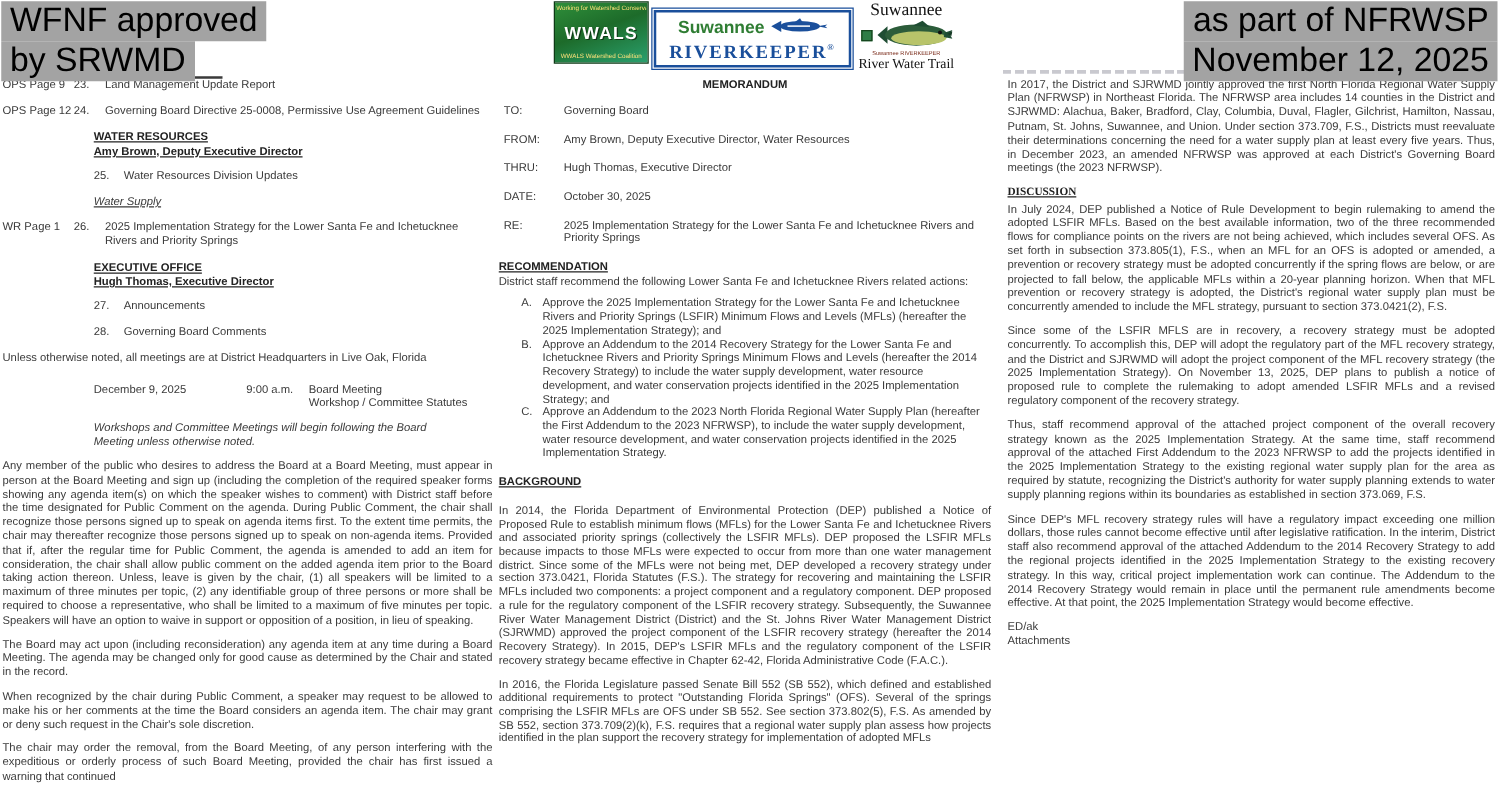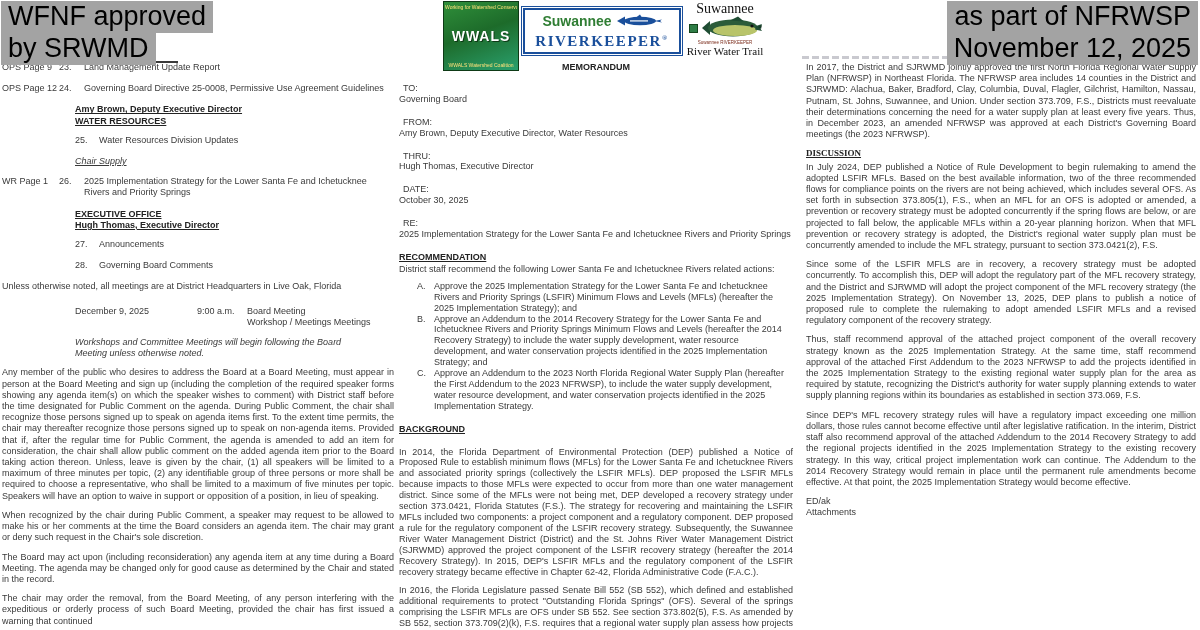--- a/index.html
+++ b/index.html
@@ -20,21 +20,21 @@
   }
   .banner .hl { display:table; background:#a3a3a3; padding:1px 7px 2px 7px; }
   .banner-left { left:1px; }
   .banner-right { right:2px; }
   .banner-right .hl { margin-left:auto; }
 
   
   .logos { position:absolute; left:443px; top:1px; display:flex; gap:4px; align-items:flex-start; z-index:4; }
 
   .logo-wwals {
-    width:76px; height:70px; border:1px solid #0e3a16;
+    width:76px; height:50px; border:1px solid #0e3a16;
     background:linear-gradient(160deg,#2f8f3a 0%,#1d6b2a 45%,#2aa06e 100%);
     display:flex; flex-direction:column; justify-content:space-between;
     text-align:center; padding:2px 1px; overflow:hidden;
   }
   .logo-wwals .w-top, .logo-wwals .w-bottom {
     font-size:5px; line-height:6px; color:#ffe27a; white-space:nowrap; overflow:hidden;
   }
   .logo-wwals .w-name {
     font-size:14px; font-weight:bold; color:#ffffff; letter-spacing:1px;
     text-shadow:1px 1px 0 #0e3a16;
@@ -85,21 +85,21 @@
   .li .num { width:24px; flex:none; }
   .ws-label { margin-left:73px; margin-bottom:9px; font-style:italic; text-decoration:underline; }
   .schedule { display:flex; margin:13px 0 9px 73px; }
   .schedule .d { width:122px; flex:none; }
   .schedule .t { width:50px; flex:none; }
   .note-ital { margin-left:73px; margin-bottom:8px; font-style:italic; width:300px; }
   .full-note { margin-bottom:13px; }
 
   
   .memo-title { text-align:center; font-weight:bold; color:#222; margin-bottom:10px; }
-  .field { display:flex; margin-bottom:12px;flex-direction:column; }
+  .field { display:flex; margin-bottom:12px; }
   .field .lab { width:48px; flex:none; margin-left:4px; }
   .field .val { flex:1; }
   .rec-head { margin-bottom:1px; }
   .rec-intro { margin-bottom:6px; }
   .actions { margin:0 8px 12px 18px; }
   .action { display:flex; }
   .action .let { width:17px; flex:none; }
   .action .atx { flex:1; }
   .bg-head { margin-bottom:12px; }
 
@@ -172,30 +172,30 @@
     <span class="num">23.</span>
     <span class="txt">Land Management Update Report</span>
   </div>
   <div class="agenda-row">
     <span class="ref">OPS Page 12</span>
     <span class="num">24.</span>
     <span class="txt">Governing Board Directive 25-0008, Permissive Use Agreement Guidelines</span>
   </div>
 
   <div class="sect">
+    <div class="h">WATER RESOURCES</div>
     <div class="h">Amy Brown, Deputy Executive Director</div>
-    <div class="h">WATER RESOURCES</div>
   </div>
 
   <div class="li">
     <span class="num">25.</span>
     <span>Water Resources Division Updates</span>
   </div>
 
-  <div class="ws-label">Chair Supply</div>
+  <div class="ws-label">Water Supply</div>
 
   <div class="agenda-row">
     <span class="ref">WR Page 1</span>
     <span class="num">26.</span>
     <span class="txt">2025 Implementation Strategy for the Lower Santa Fe and Ichetucknee Rivers and Priority Springs</span>
   </div>
 
   <div class="sect">
     <div class="h">EXECUTIVE OFFICE</div>
     <div class="h">Hugh Thomas, Executive Director</div>
@@ -210,30 +210,30 @@
     <span>Governing Board Comments</span>
   </div>
 
   <div class="full-note">Unless otherwise noted, all meetings are at District Headquarters in Live Oak, Florida</div>
 
   <div class="schedule">
     <span class="d">December 9, 2025</span>
     <span class="t">9:00 a.m.</span>
     <span>
       <span>Board Meeting</span><br>
-      <span>Workshop / Meetings Meetings</span>
+      <span>Workshop / Committee Statutes</span>
     </span>
   </div>
 
   <div class="note-ital">Workshops and Committee Meetings will begin following the Board Meeting unless otherwise noted.</div>
 
 
   <p class="just">Any member of the public who desires to address the Board at a Board Meeting, must appear in person at the Board Meeting and sign up (including the completion of the required speaker forms showing any agenda item(s) on which the speaker wishes to comment) with District staff before the time designated for Public Comment on the agenda. During Public Comment, the chair shall recognize those persons signed up to speak on agenda items first. To the extent time permits, the chair may thereafter recognize those persons signed up to speak on non-agenda items. Provided that if, after the regular time for Public Comment, the agenda is amended to add an item for consideration, the chair shall allow public comment on the added agenda item prior to the Board taking action thereon. Unless, leave is given by the chair, (1) all speakers will be limited to a maximum of three minutes per topic, (2) any identifiable group of three persons or more shall be required to choose a representative, who shall be limited to a maximum of five minutes per topic. Speakers will have an option to waive in support or opposition of a position, in lieu of speaking.</p>
+  <p class="just">The Board may act upon (including reconsideration) any agenda item at any time during a Board Meeting. The agenda may be changed only for good cause as determined by the Chair and stated in the record.</p>
   <p class="just">When recognized by the chair during Public Comment, a speaker may request to be allowed to make his or her comments at the time the Board considers an agenda item. The chair may grant or deny such request in the Chair's sole discretion.</p>
-  <p class="just">The Board may act upon (including reconsideration) any agenda item at any time during a Board Meeting. The agenda may be changed only for good cause as determined by the Chair and stated in the record.</p>
   <p class="just">The chair may order the removal, from the Board Meeting, of any person interfering with the expeditious or orderly process of such Board Meeting, provided the chair has first issued a warning that continued</p>
 </div>
 
 <div class="col col-mid">
   <div class="memo-title">MEMORANDUM</div>
 
   <div class="field">
     <span class="lab">TO:</span>
     <span class="val">Governing Board</span>
   </div>

